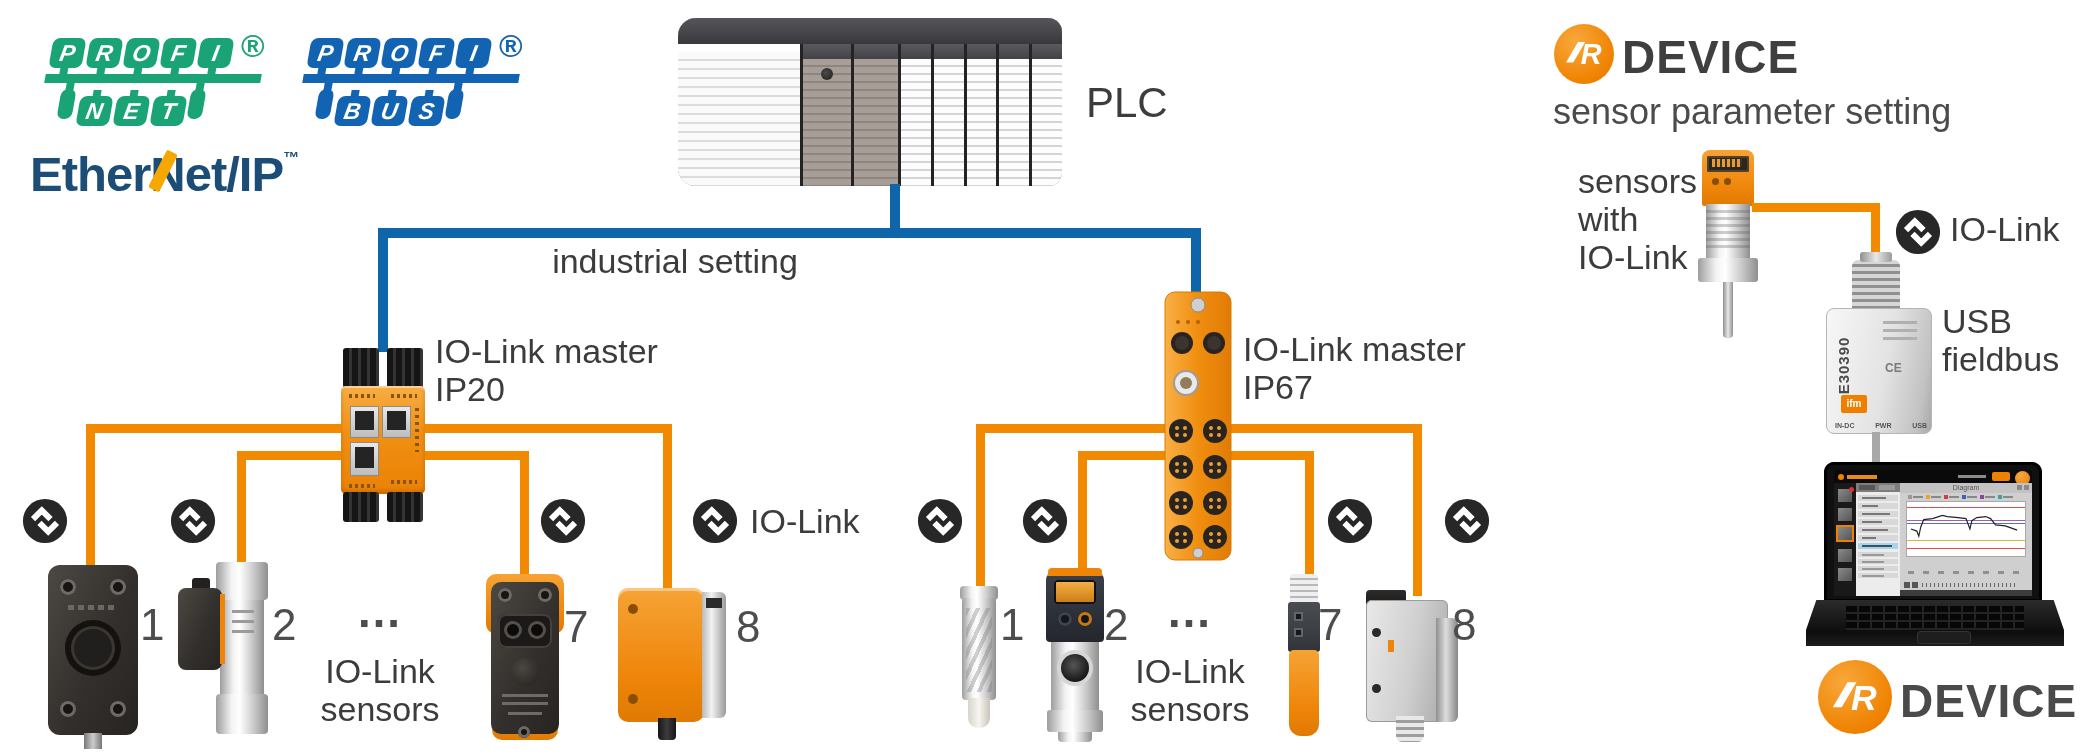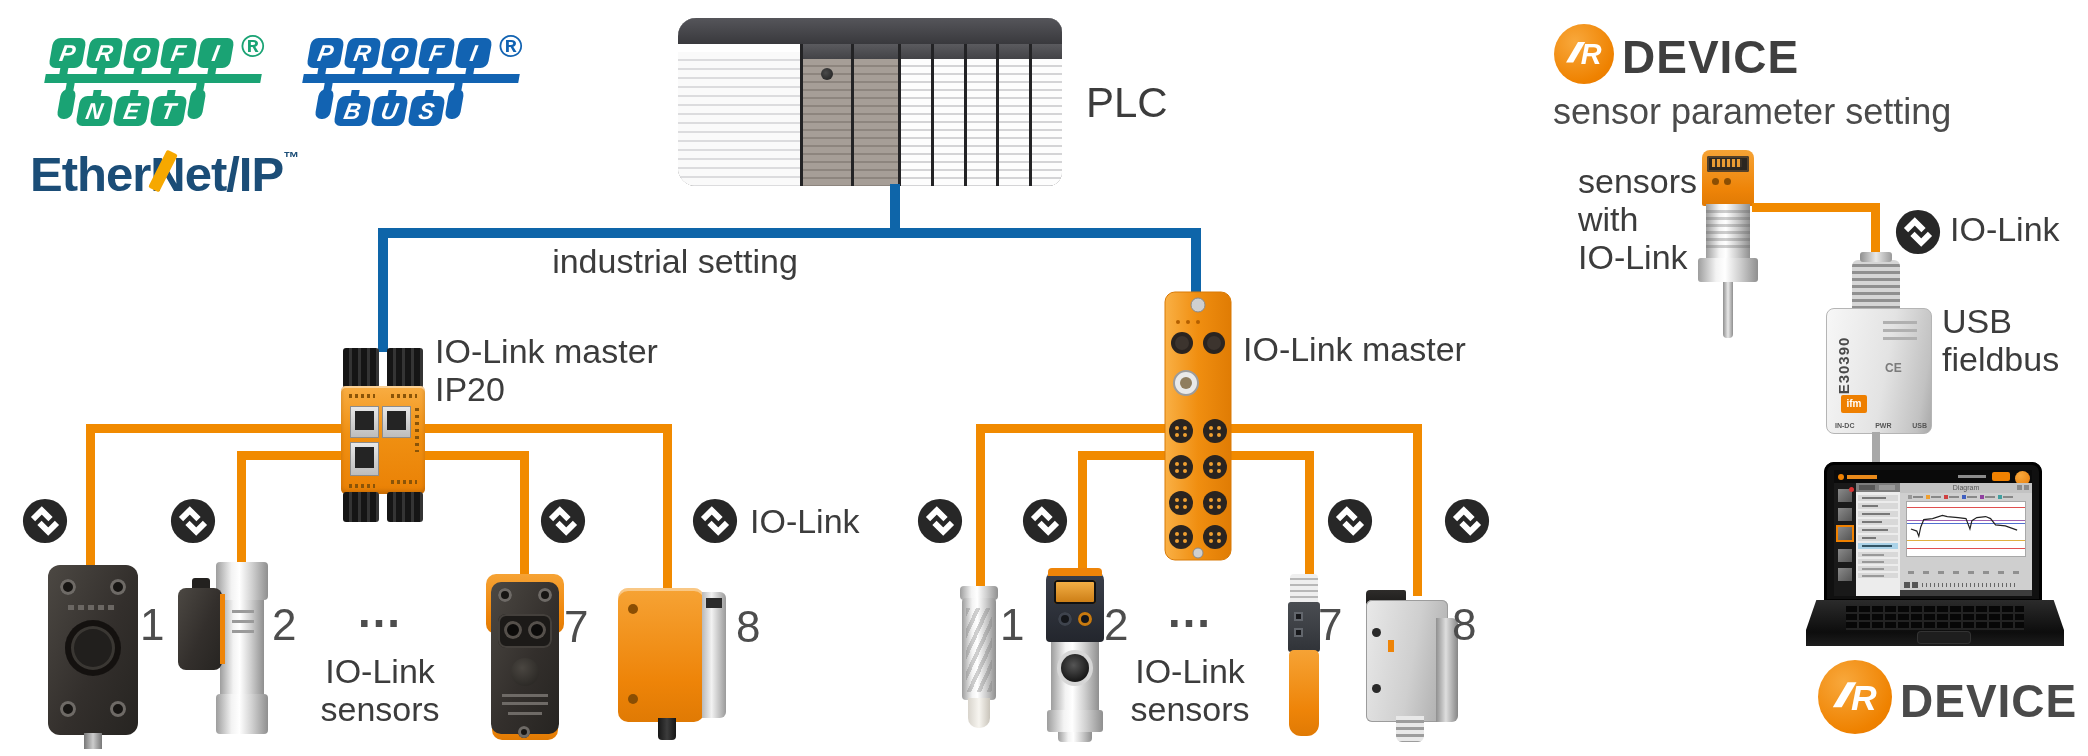--- a/index.html
+++ b/index.html
@@ -286,20 +286,21 @@
         <circle cx="21" cy="250" r="2"></circle>
       <circle cx="47" cy="243" r="2"></circle>
         <circle cx="55" cy="243" r="2"></circle>
         <circle cx="47" cy="250" r="2"></circle>
         <circle cx="55" cy="250" r="2"></circle>
     </g>
     <circle cx="34" cy="262" r="5" fill="#cfcfcf" stroke="#8a8a8a"></circle>
   </svg>
   <div class="lbl" style="left:1243px;top:330px;">
     <div>IO-Link master</div>
+      <div>IP67</div>
   </div>
 
   <svg class="iol" style="left:22px;top:498px;" viewBox="0 0 100 100">
       <circle cx="50" cy="50" r="48" fill="#272727"></circle>
       <path d="M24 46 L43 27 L62 46" stroke="#fff" stroke-width="13" fill="none"></path>
       <path d="M38 54 L57 73 L76 54" stroke="#fff" stroke-width="13" fill="none"></path>
     </svg>
   <svg class="iol" style="left:170px;top:498px;" viewBox="0 0 100 100">
       <circle cx="50" cy="50" r="48" fill="#272727"></circle>
       <path d="M24 46 L43 27 L62 46" stroke="#fff" stroke-width="13" fill="none"></path>

